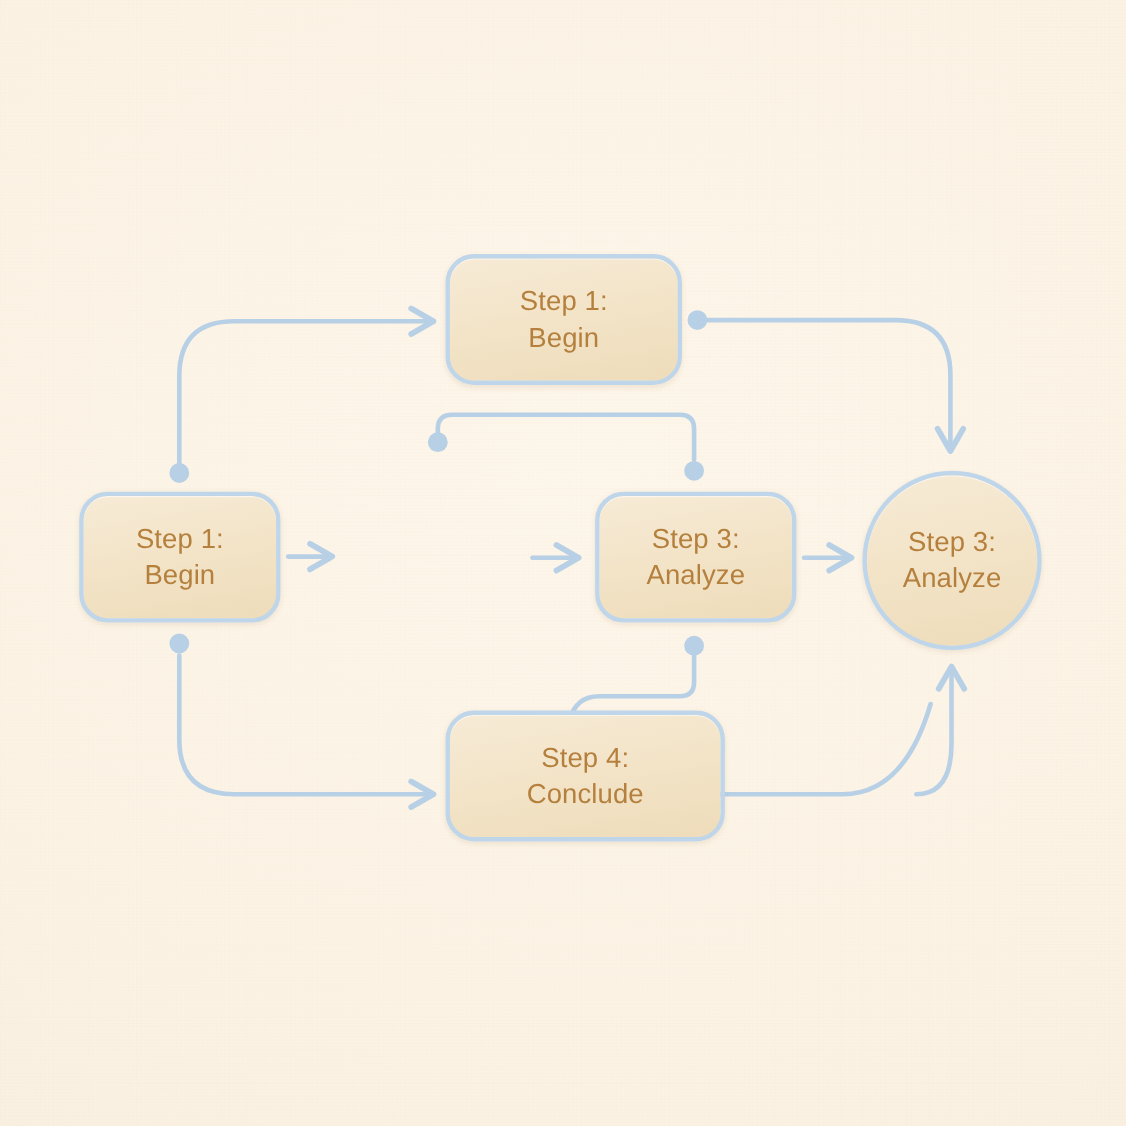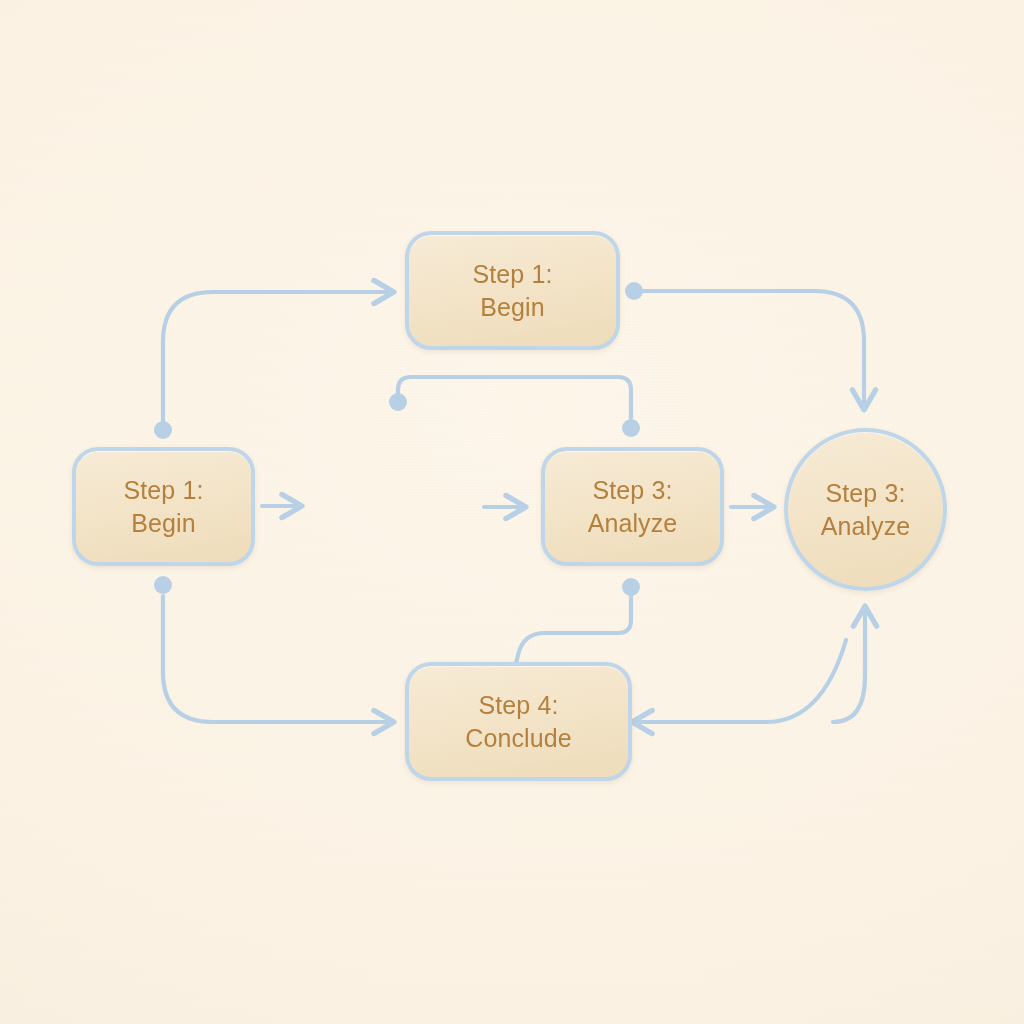--- a/index.html
+++ b/index.html
@@ -101,17 +101,17 @@
   <div class="node rect" style="left:541px;top:447px;width:183px;height:119px;">
     <span class="lbl">Step 3:
 Analyze</span>
   </div>
 
   <div class="node circ" style="left:784px;top:428px;width:163px;height:163px;">
     <span class="lbl">Step 3:
 Analyze</span>
   </div>
 
-  <div class="node rect" style="left:405px;top:662px;width:227px;height:119px;">
+  <div class="node rect" style="left:405px;top:646px;width:254px;height:119px;">
     <span class="lbl">Step 4:
 Conclude</span>
   </div>
 </div>
 
 </body></html>

